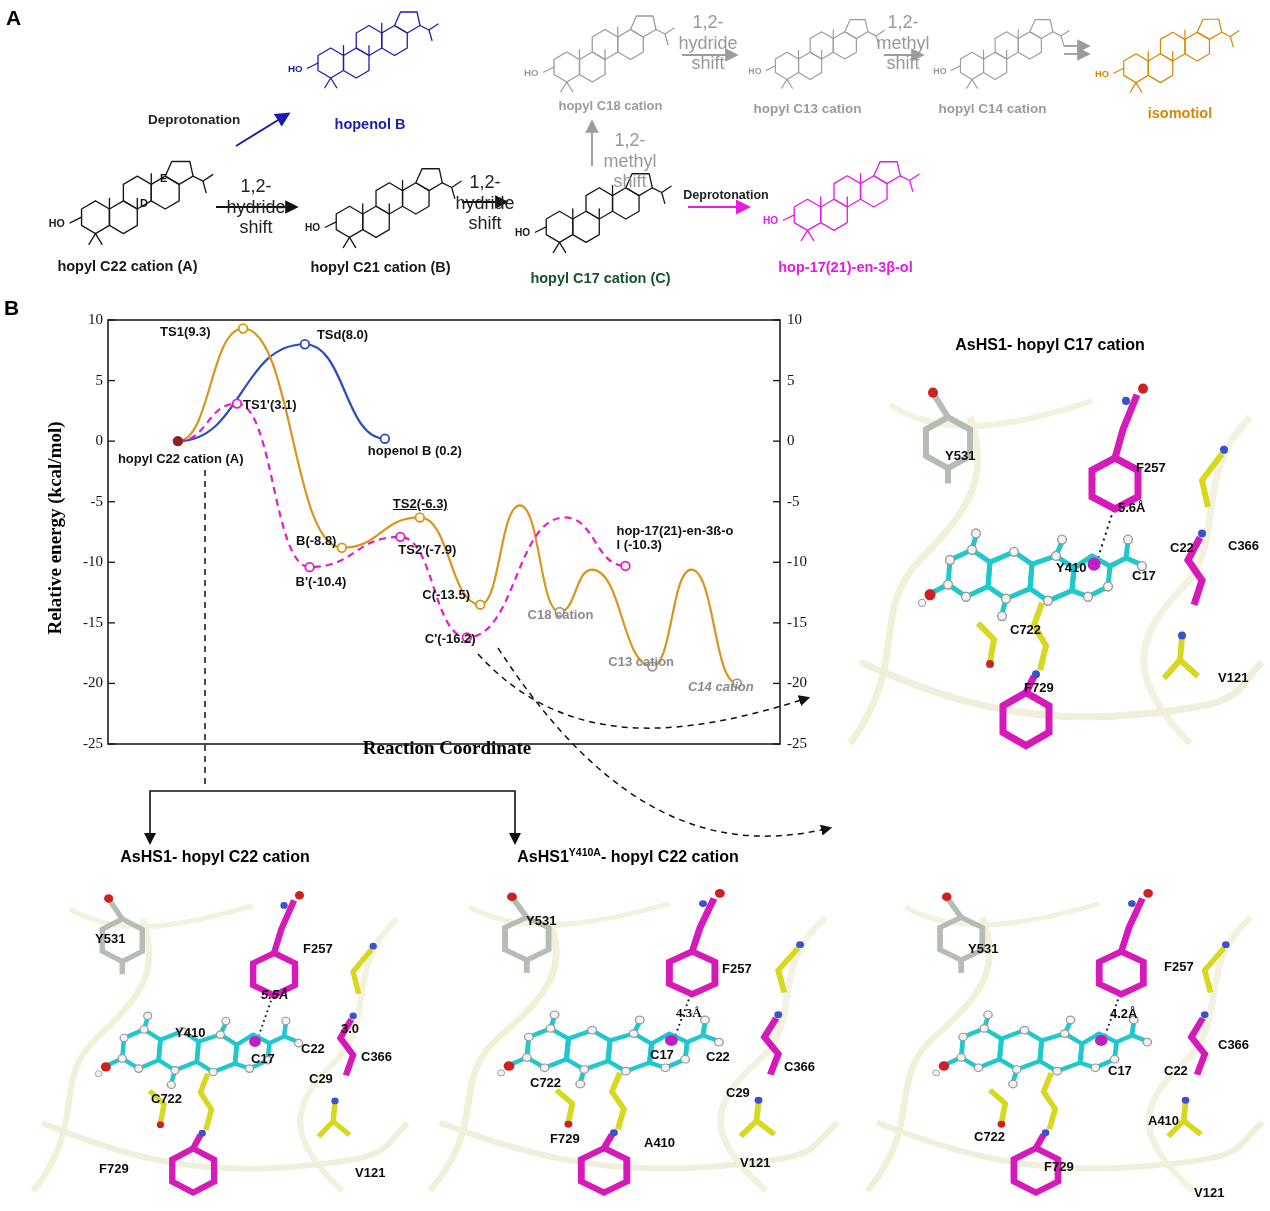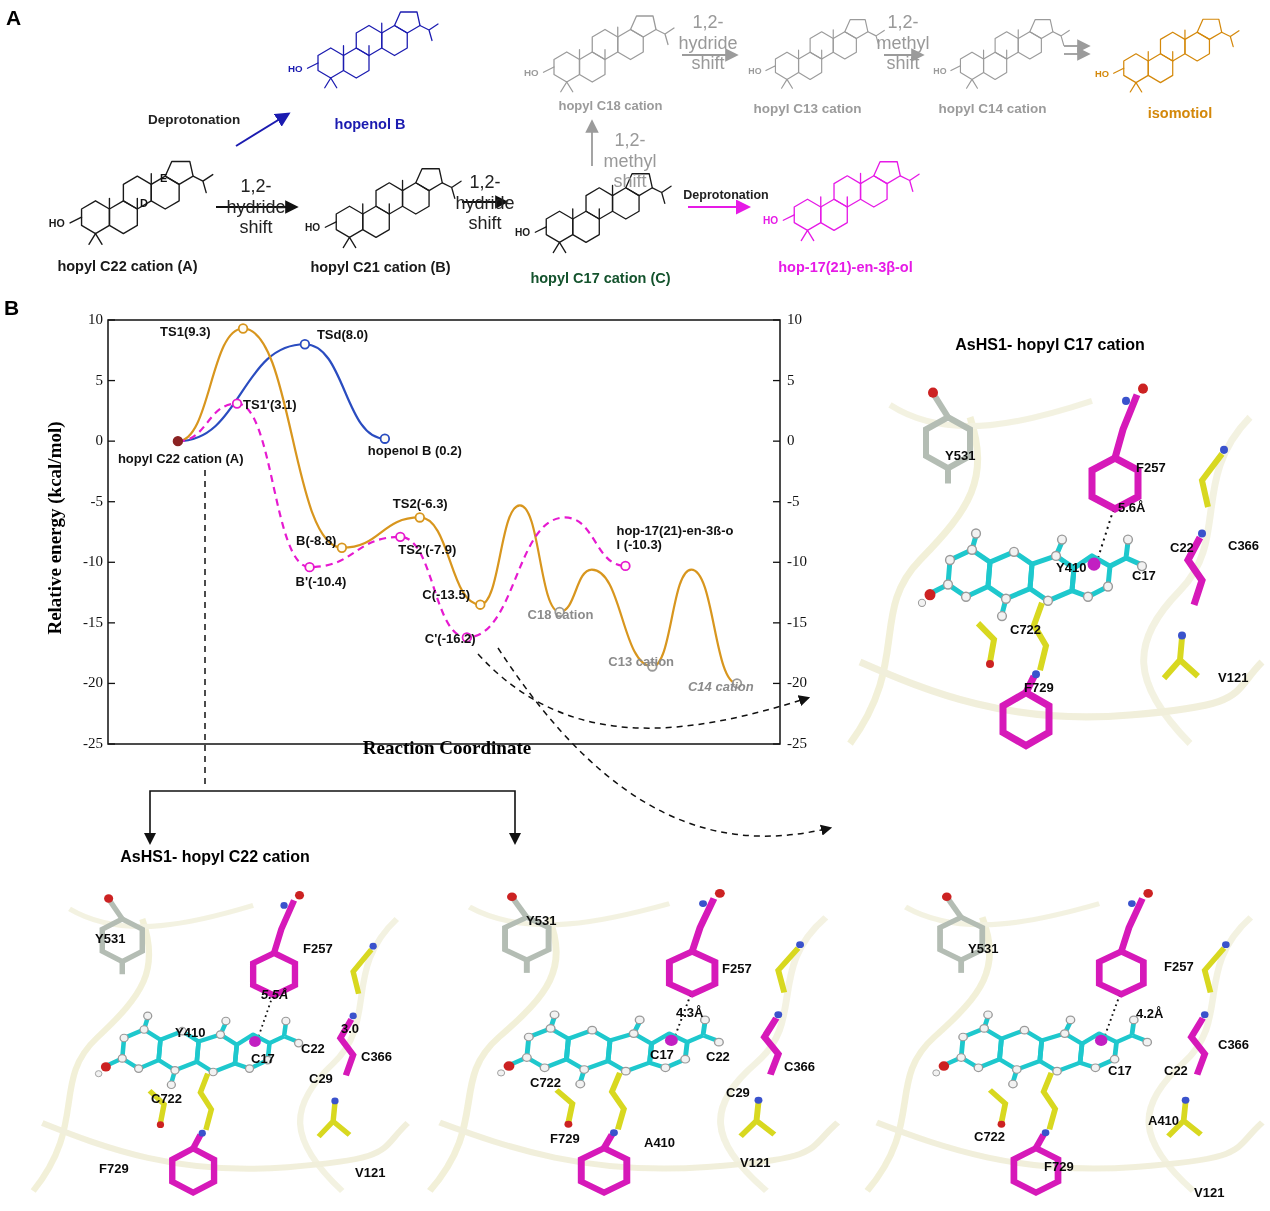--- a/index.html
+++ b/index.html
@@ -272,37 +272,38 @@
       <div class="tick tick-right" style="top: 301.857px;">-15</div>
       <div class="tick tick-left" style="top: 362.429px;">-20</div>
       <div class="tick tick-right" style="top: 362.429px;">-20</div>
       <div class="tick tick-left" style="top: 423px;">-25</div>
       <div class="tick tick-right" style="top: 423px;">-25</div>
       <div class="chart-label" style="left: 241.896px; top: 16.2286px;">TSd(8.0)</div>
       <div class="chart-label" style="left: 292.864px; top: 131.72px;">hopenol B (0.2)</div>
       <div class="chart-label" style="left: 42.888px; top: 140.143px;">hopyl C22 cation (A)</div>
       <div class="chart-label" style="left: 85.072px; top: 13.48px;">TS1(9.3)</div>
       <div class="chart-label" style="left: 221px; top: 221.749px;">B(-8.8)</div>
-      <div class="chart-label" style="left: 317.808px; top: 185.463px;">TS2(-6.3)</div>
+      <div class="chart-label" style="left: 317.808px; top: 185.463px; text-decoration: underline;">TS2(-6.3)</div>
       <div class="chart-label" style="left: 347.288px; top: 275.686px;">C(-13.5)</div>
       <div class="chart-label" style="color: rgb(139, 139, 139); left: 452.584px; top: 295.954px;">C18 cation</div>
       <div class="chart-label" style="color: rgb(139, 139, 139); left: 533.32px; top: 343.469px;">C13 cation</div>
       <div class="chart-label" style="color: rgb(139, 139, 139); left: 612.992px; top: 368.429px; font-style: italic;">C14 cation</div>
       <div class="chart-label" style="left: 168.024px; top: 85.5886px;">TS1'(3.1)</div>
       <div class="chart-label" style="left: 220.6px; top: 263.131px;">B'(-10.4)</div>
       <div class="chart-label" style="left: 323.32px; top: 230.846px;">TS2'(-7.9)</div>
       <div class="chart-label" style="left: 349.848px; top: 320.394px;">C'(-16.2)</div>
       <div class="chart-label" style="left: 541.44px; top: 211.92px;">hop-17(21)-en-3ß-o
 l (-10.3)</div>
     </div>
   <div class="axis-title" style="left:55px;top:528px;transform:translate(-50%,-50%) rotate(-90deg)">Relative energy (kcal/mol)</div>
   <div class="axis-title" style="left:447px;top:748px;transform:translate(-50%,-50%)">Reaction Coordinate</div>
 
   <div class="site-title" style="left:830px;top:334px;width:440px"><span>AsHS1</span><sup></sup><span>- hopyl C17 cation</span></div>
   <div class="site-title" style="left:15px;top:846px;width:400px"><span>AsHS1</span><sup></sup><span>- hopyl C22 cation</span></div>
+  <div class="site-title" style="left:410px;top:846px;width:436px"><span>AsHS1</span><sup>Y410A</sup><span>- hopyl C22 cation</span></div>
 
   <div id="site-0" class="site-labels" style="left:830px;top:330px;width:440px;height:440px">
       <div class="res-label" style="left: 115px; top: 118px;">Y531</div>
       <div class="res-label" style="left: 306px; top: 130px;">F257</div>
       <div class="res-label" style="left: 288px; top: 170px;">5.6Å</div>
       <div class="res-label" style="left: 340px; top: 210px;">C22</div>
       <div class="res-label" style="left: 398px; top: 208px;">C366</div>
       <div class="res-label" style="left: 302px; top: 238px;">C17</div>
       <div class="res-label" style="left: 226px; top: 230px;">Y410</div>
       <div class="res-label" style="left: 180px; top: 292px;">C722</div>
@@ -319,34 +320,34 @@
       <div class="res-label" style="left: 326px; top: 176px;">3.0</div>
       <div class="res-label" style="left: 346px; top: 204px;">C366</div>
       <div class="res-label" style="left: 294px; top: 226px;">C29</div>
       <div class="res-label" style="left: 136px; top: 246px;">C722</div>
       <div class="res-label" style="left: 84px; top: 316px;">F729</div>
       <div class="res-label" style="left: 340px; top: 320px;">V121</div>
     </div>
   <div id="site-2" class="site-labels" style="left:410px;top:843px;width:436px;height:368px">
       <div class="res-label" style="left: 116px; top: 70px;">Y531</div>
       <div class="res-label" style="left: 312px; top: 118px;">F257</div>
-      <div class="res-label" style="left: 266px; top: 162px;">4.3Å</div>
+      <div class="res-label" style="left: 266px; top: 162px; font-family: Liberation Serif, serif;">4.3Å</div>
       <div class="res-label" style="left: 240px; top: 204px;">C17</div>
       <div class="res-label" style="left: 296px; top: 206px;">C22</div>
       <div class="res-label" style="left: 374px; top: 216px;">C366</div>
       <div class="res-label" style="left: 316px; top: 242px;">C29</div>
       <div class="res-label" style="left: 120px; top: 232px;">C722</div>
       <div class="res-label" style="left: 140px; top: 288px;">F729</div>
       <div class="res-label" style="left: 234px; top: 292px;">A410</div>
       <div class="res-label" style="left: 330px; top: 312px;">V121</div>
     </div>
   <div id="site-3" class="site-labels" style="left:848px;top:843px;width:422px;height:368px">
       <div class="res-label" style="left: 120px; top: 98px;">Y531</div>
       <div class="res-label" style="left: 316px; top: 116px;">F257</div>
-      <div class="res-label" style="left: 288px; top: 163px;">4.2Å</div>
+      <div class="res-label" style="left: 262px; top: 163px;">4.2Å</div>
       <div class="res-label" style="left: 370px; top: 194px;">C366</div>
       <div class="res-label" style="left: 260px; top: 220px;">C17</div>
       <div class="res-label" style="left: 316px; top: 220px;">C22</div>
       <div class="res-label" style="left: 126px; top: 286px;">C722</div>
       <div class="res-label" style="left: 300px; top: 270px;">A410</div>
       <div class="res-label" style="left: 196px; top: 316px;">F729</div>
       <div class="res-label" style="left: 346px; top: 342px;">V121</div>
     </div>
 </div>
 

